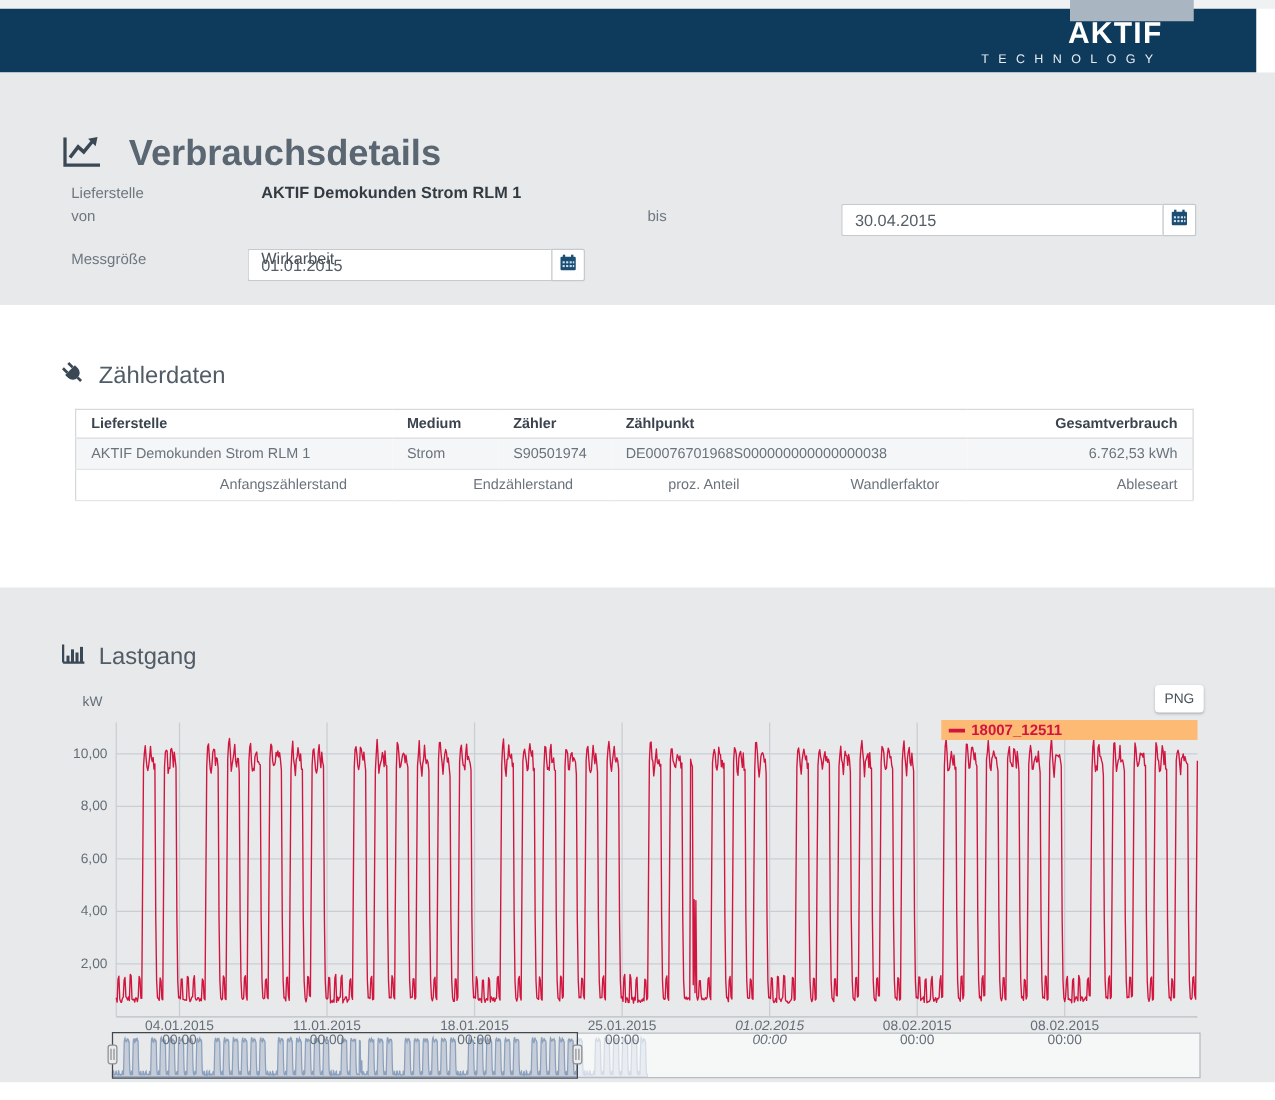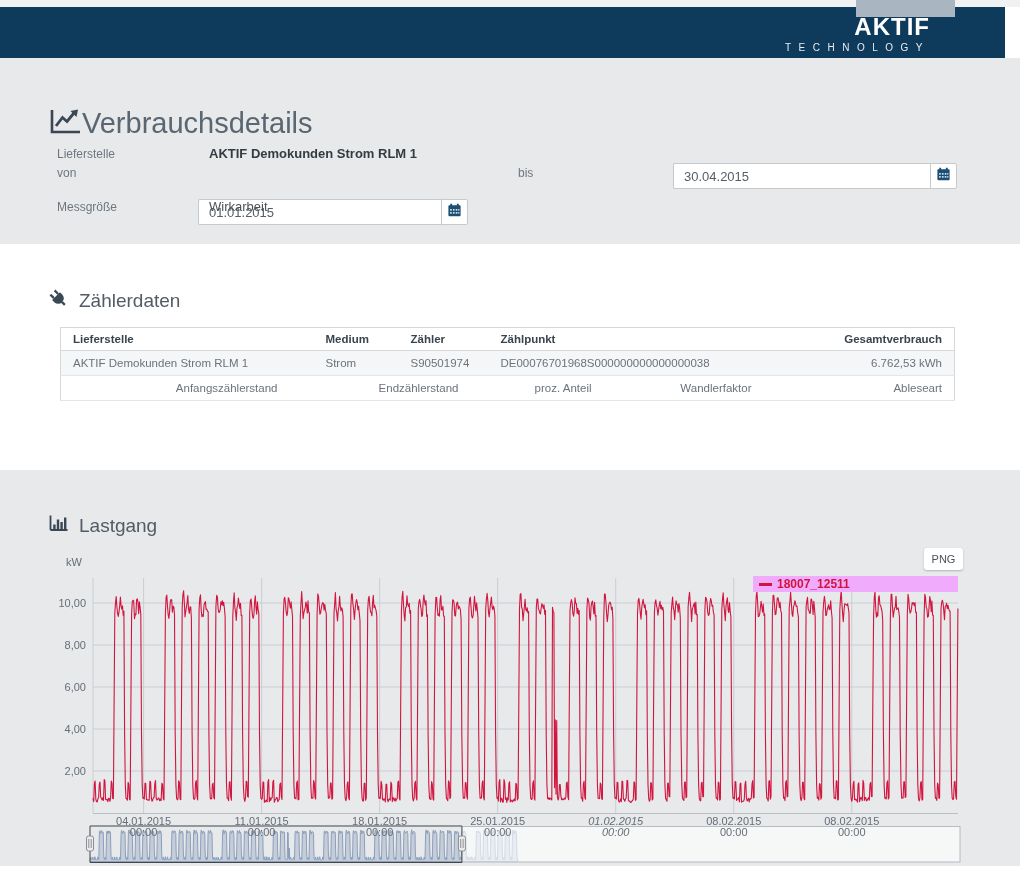--- a/index.html
+++ b/index.html
@@ -15,21 +15,21 @@
   .header-tab { position:absolute; left:856px; top:-7px; width:99px; height:17px; background:#a9b5c0; }
   .brand { position:absolute; right:75px; top:8px; text-align:right; color:#fff; }
   .brand-name { font-size:24px; font-weight:bold; letter-spacing:1px; line-height:24px; }
   .brand-sub { font-size:10px; letter-spacing:7.5px; margin-top:3px; color:#e8edf2; }
   
   .sec-gray-1 { position:absolute; left:0; top:58px; width:1020px; height:186px; background:#e7e9eb; }
   .sec-white  { position:absolute; left:0; top:244px; width:1020px; height:226px; background:#ffffff; }
   .sec-gray-2 { position:absolute; left:0; top:470px; width:1020px; height:396px; background:#e7e9eb; }
   
   .page-title { position:absolute; left:48px; top:48px; display:flex; align-items:center; color:#5a6671; }
-  .page-title .txt { font-size:29px; font-weight:400; margin-left:0; }
+  .page-title .txt { font-size:29px; font-weight:700; margin-left:21px; }
   .flabel { position:absolute; font-size:12px; color:#6e7780; }
   .fvalue-bold { position:absolute; font-size:13px; font-weight:bold; color:#333b42; }
   .fvalue { position:absolute; font-size:13px; color:#4a525a; }
   .date-group { position:absolute; display:flex; height:26px; }
   .date-input {
     height:26px; border:1px solid #c6cacd; border-right:none; background:#fff;
     font-family:"Liberation Sans",sans-serif; font-size:13px; color:#555e66;
     padding:0 10px; outline:none; border-radius:2px 0 0 2px;
   }
   .cal-btn {
@@ -50,21 +50,21 @@
   table.meter .pr-lg { padding-right:36px; }
   table.meter .pr-md { padding-right:30px; }
   table.meter .pr-sm { padding-right:22px; }
   
   .chart-area { position:absolute; left:0; top:470px; width:1020px; height:396px;border-radius:22px; }
   .chart-svg { position:absolute; left:0; top:0; }
   .kw-label { position:absolute; left:66px; top:86px; font-size:11px; color:#656e77; }
   .png-btn { position:absolute; left:924px; top:78px; width:39px; height:22px; background:#fff;
     border-radius:3px; box-shadow:0 1px 2px rgba(70,80,90,0.35); font-size:11px; color:#49525b;
     display:flex; align-items:center; justify-content:center; cursor:pointer; }
-  .legend-box { position:absolute; left:753px; top:106px; width:205px; height:16px; background:#f0abfc;
+  .legend-box { position:absolute; left:753px; top:106px; width:205px; height:16px; background:#fdba74;
     display:flex; align-items:center; padding-left:6px; }
   .legend-marker { display:inline-block; width:13px; height:3px; margin-right:5px; }
   .legend-label { font-size:12px; font-weight:bold; }
   .ytick { position:absolute; width:42px; text-align:right; font-size:11px; color:#656e77; }
   .xtick { position:absolute; width:84px; text-align:center; font-size:11px; color:#656e77; line-height:11px; }
   .footer-strip { position:absolute; left:0; top:866px; width:1020px; height:14px; background:#fff; }
 </style>
 </head>
 <body>
 

